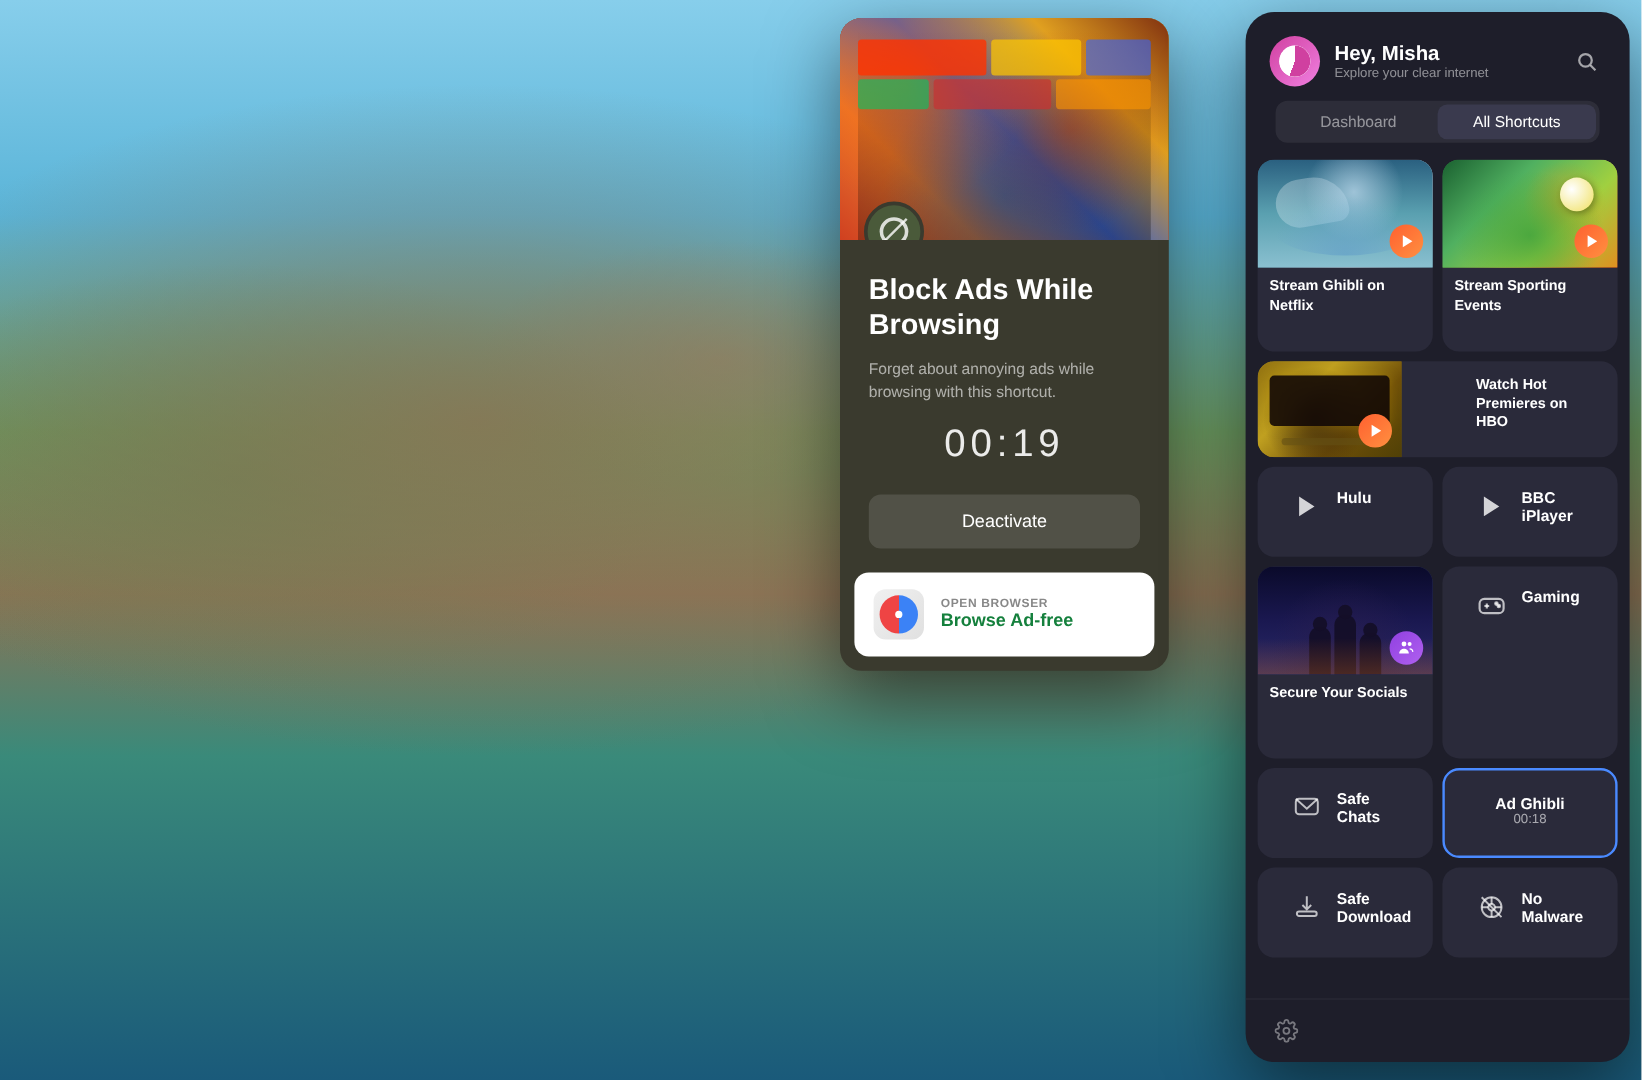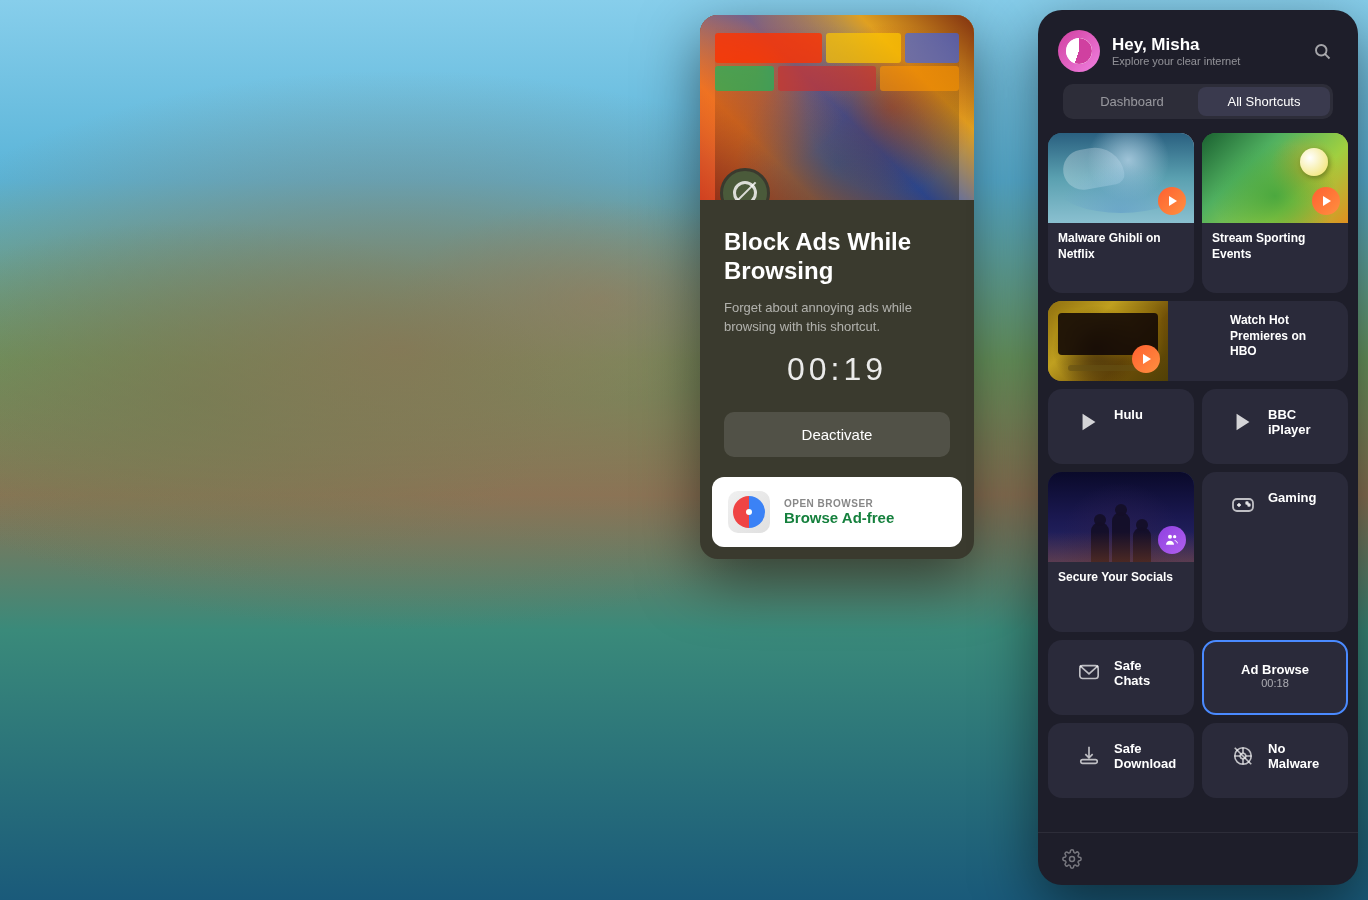--- a/index.html
+++ b/index.html
@@ -589,21 +589,21 @@
           </div>
 
           <div style="position:absolute;top:15px;left:15px;width:60px;height:40px;
             background:linear-gradient(135deg, rgba(255,255,255,0.3),rgba(200,230,255,0.2));
             border-radius:20px 30px 10px 20px;transform:rotate(-10deg);">
           </div>
           <div class="card-play-btn">
             <div class="play-triangle-sm"></div>
           </div>
         </div>
-        <div class="card-label">Malware Ghibli on Netflix</div>
+        <div class="card-label">Stream Ghibli on Netflix</div>
       </div>
 
       <div class="shortcut-card tall">
         <div class="card-image sports-image">
 
           <div style="position:absolute;inset:0;background:
             radial-gradient(ellipse at 50% 70%, rgba(60,160,60,0.8) 0%, transparent 60%),
             radial-gradient(circle at 70% 40%, rgba(220,140,20,0.5) 0%, transparent 30%),
             linear-gradient(135deg, #1a6030, #50b060, #a0d040, #e09020);">
           </div>
@@ -721,21 +721,21 @@
               <rect x="2" y="4" width="20" height="14" rx="3"></rect>
               <polyline points="2,4 12,13 22,4"></polyline>
             </svg>
           </div>
           <div class="card-label-inline">Safe Chats</div>
         </div>
       </div>
 
       <div class="ad-block-card">
         <div class="ad-block-body">
-          <div class="ad-block-title">Ad Browse</div>
+          <div class="ad-block-title">Ad Ghibli</div>
           <div class="ad-block-timer">00:18</div>
         </div>
       </div>
 
       <div class="shortcut-card short">
         <div class="card-icon-row">
           <div class="card-icon">
             <svg width="22" height="22" viewBox="0 0 24 24" fill="none" stroke="rgba(255,255,255,0.7)" stroke-width="1.8">
               <path d="M12 2v12M8 10l4 4 4-4"></path>
               <rect x="3" y="16" width="18" height="4" rx="2"></rect>

